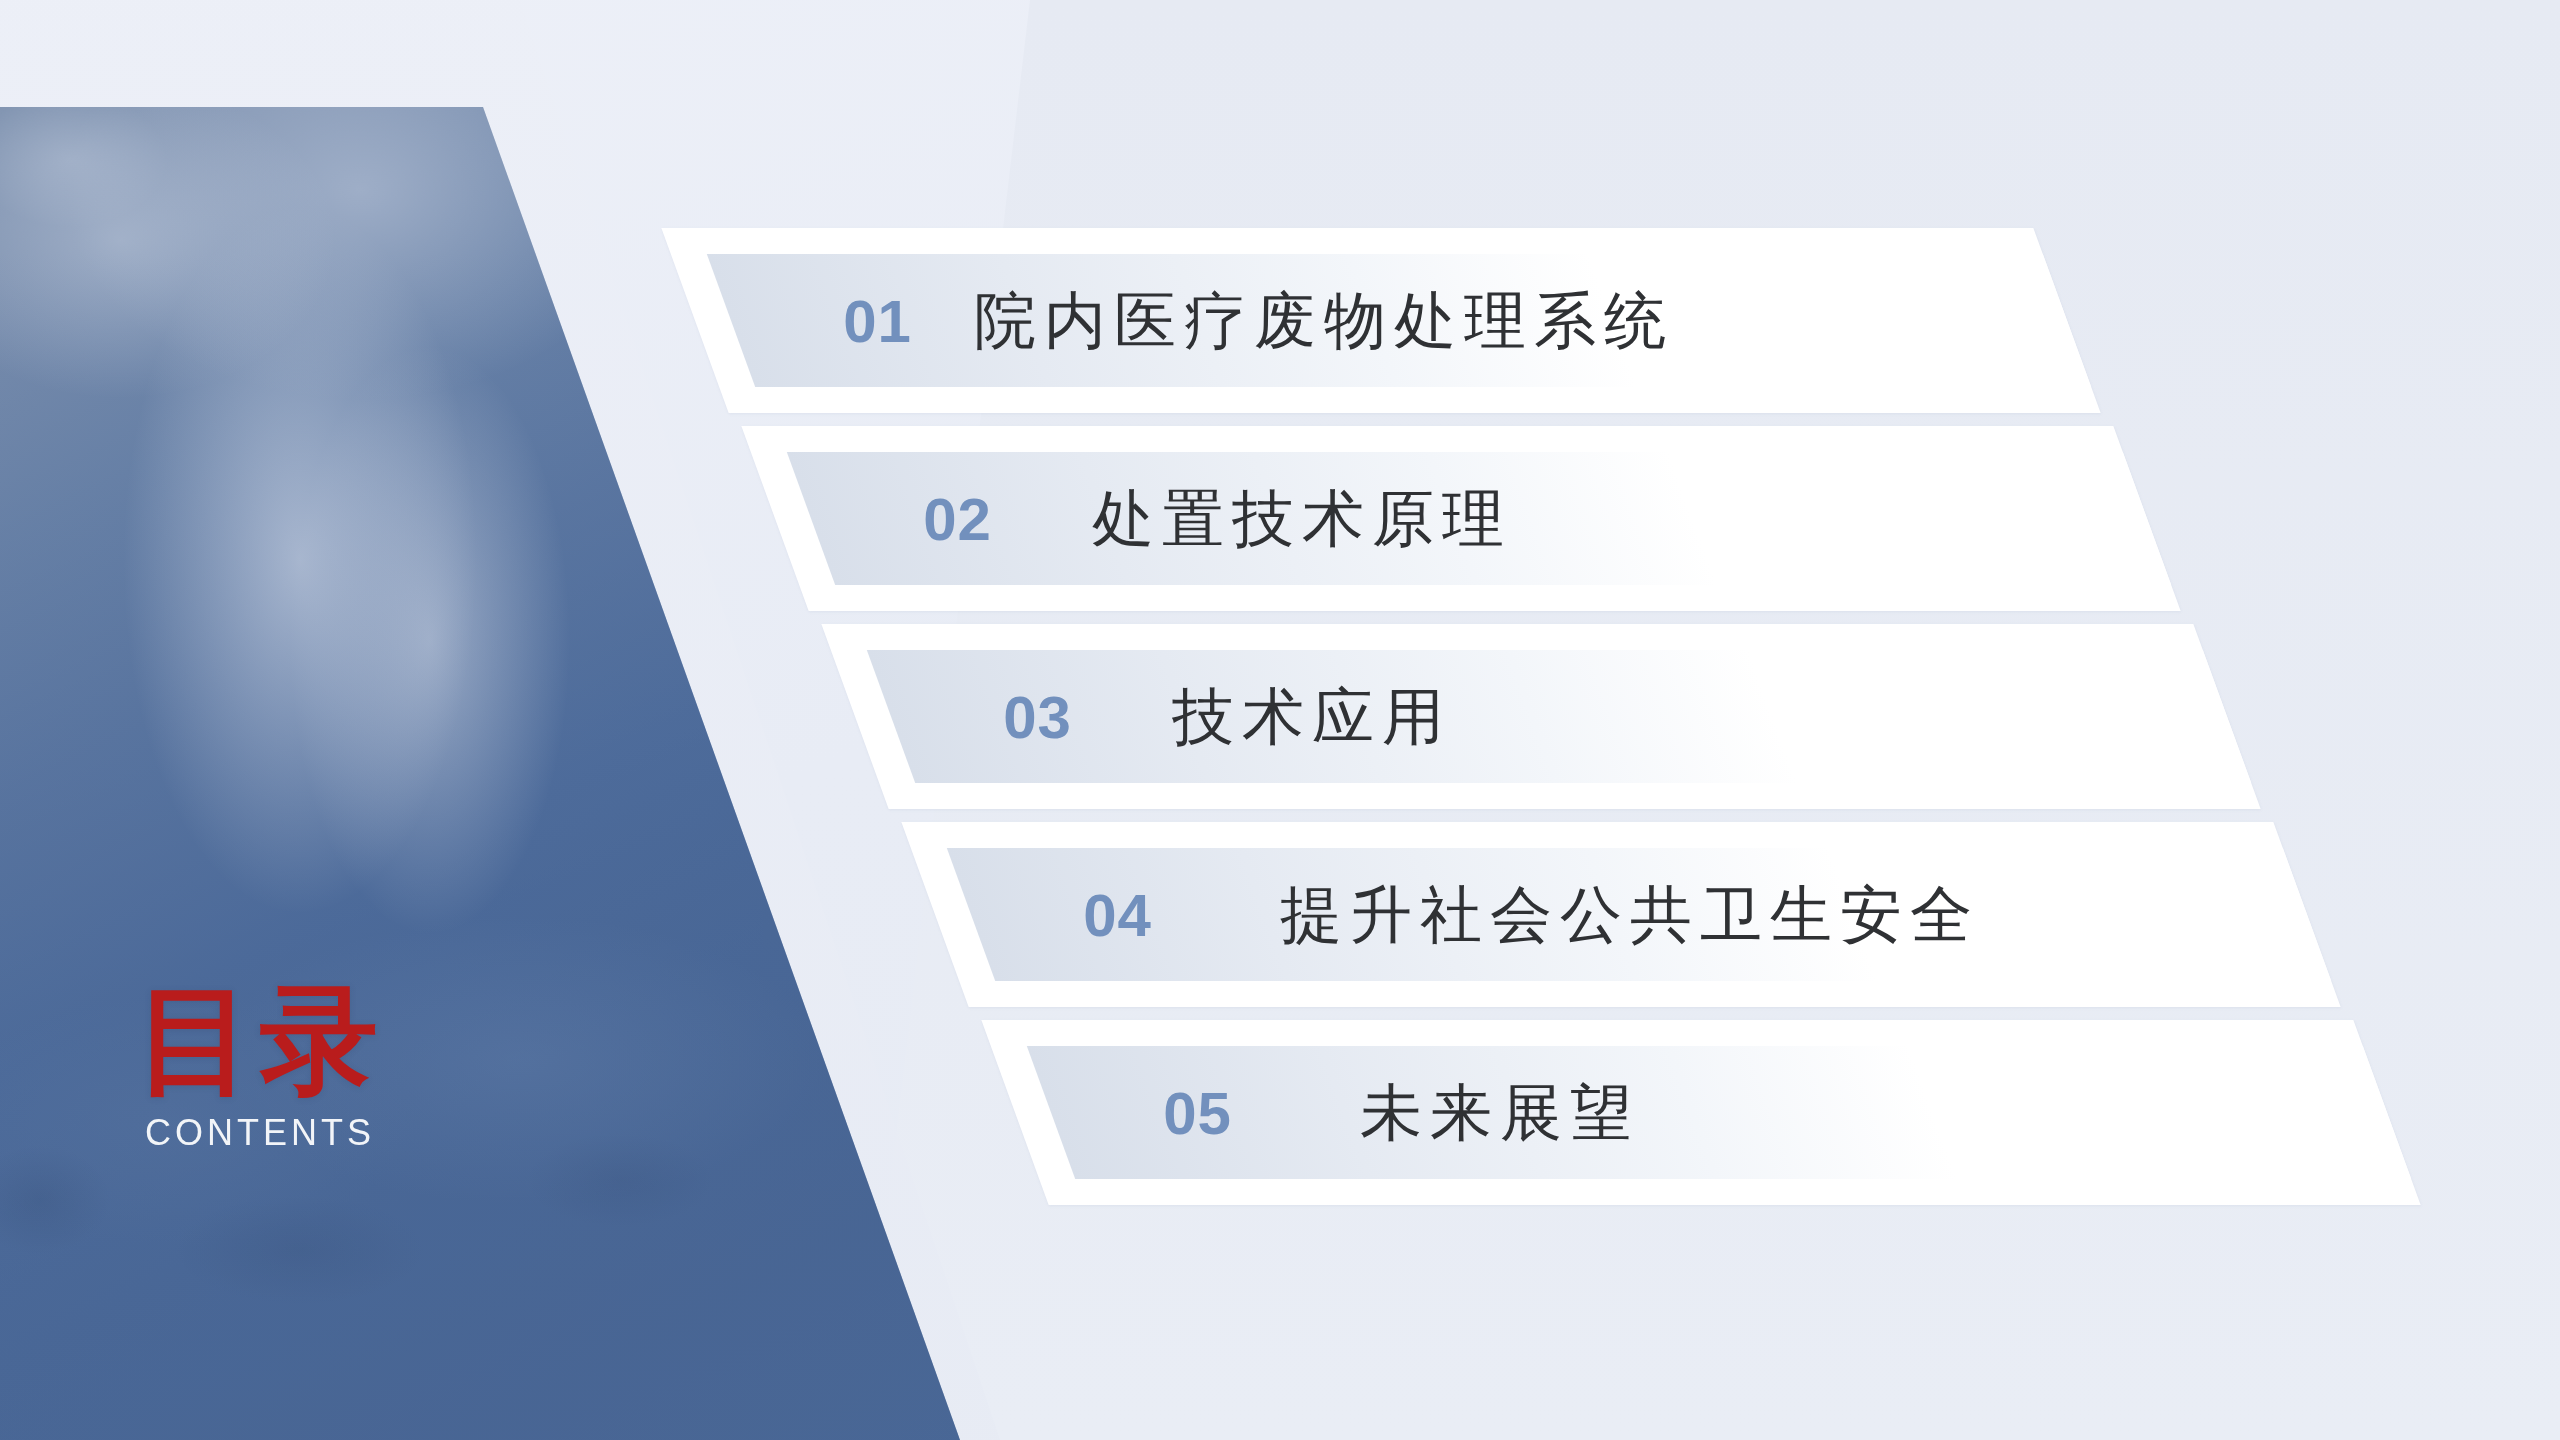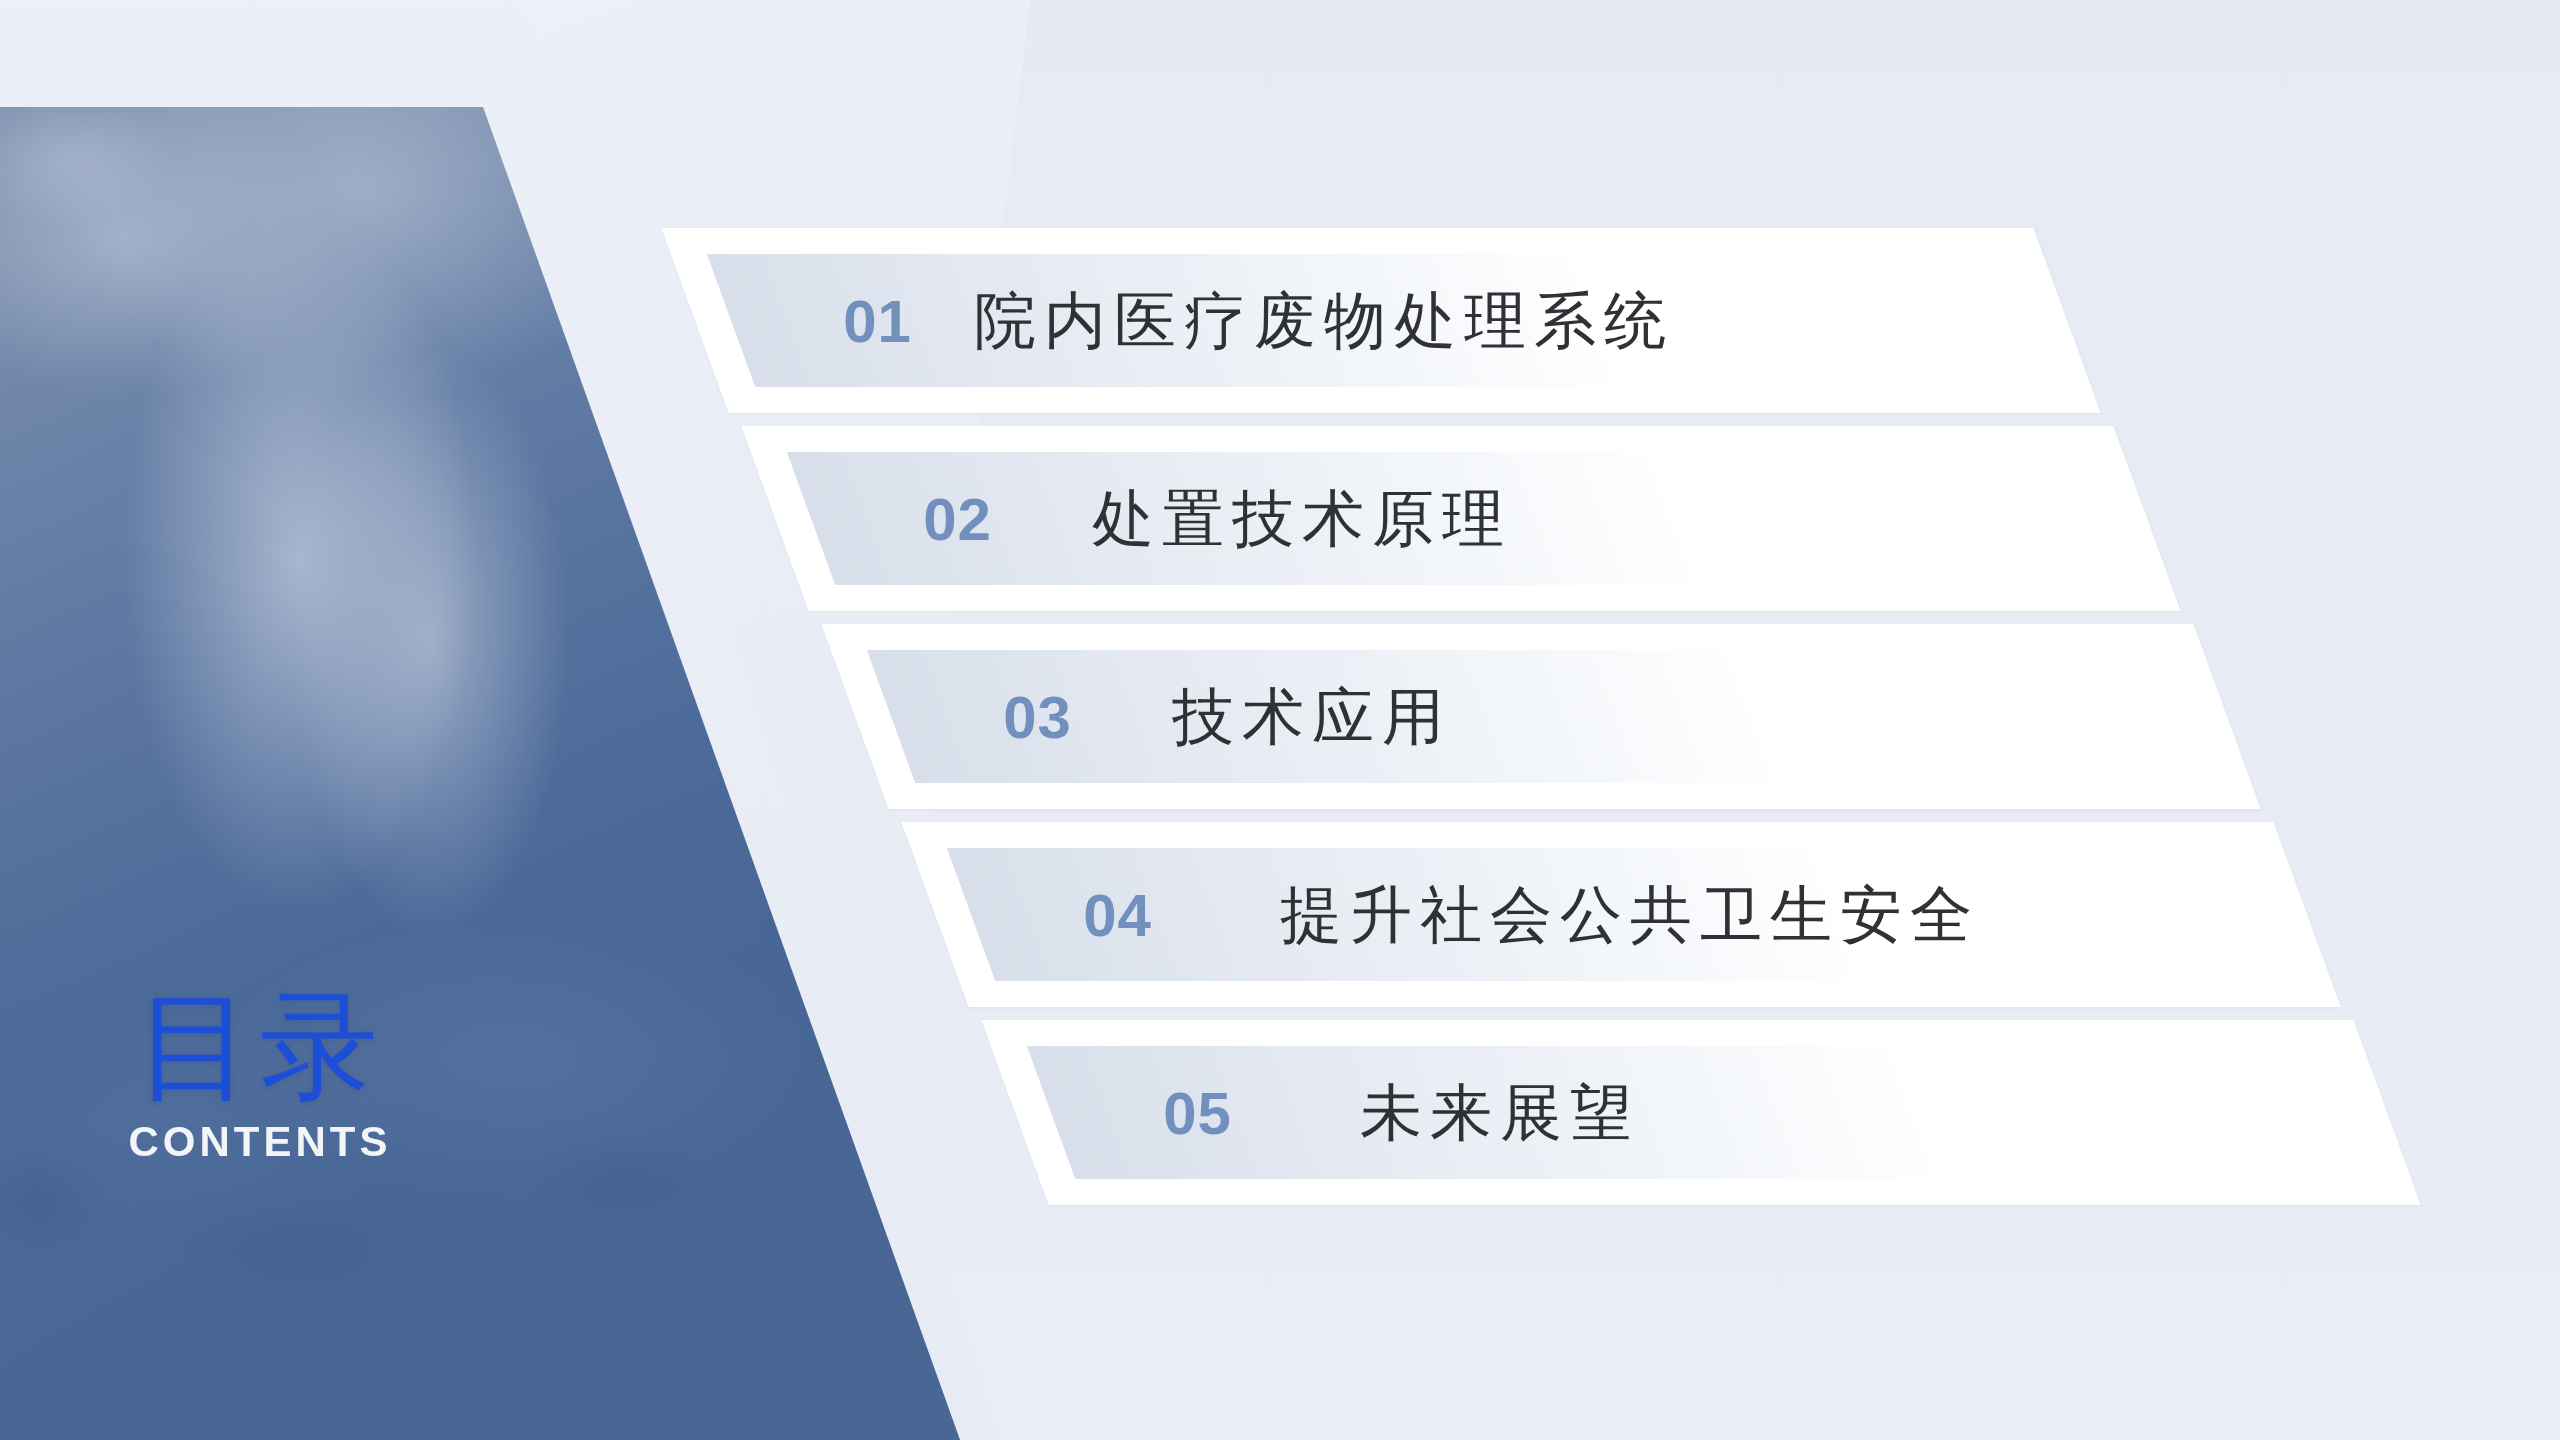--- a/index.html
+++ b/index.html
@@ -98,32 +98,32 @@
     position: absolute;
     left: 0;
     top: 975px;
     width: 520px;
     text-align: center;
     z-index: 6;
   }
   .title-cn {
     font-size: 118px;
     line-height: 1.05;
-    color: #1d4ed8;
+    color: #b91c1c;
     letter-spacing: 6px;
-    font-weight: 400;
-    margin: 10px;
+    font-weight: 700;
+    margin: 4px;
     text-shadow: 0 1px 6px rgba(40,62,100,.18);
   }
   .title-en {
-    font-size: 42px;
+    font-size: 36px;
     line-height: 1.1;
     color: rgba(255,255,255,.93);
     letter-spacing: 4px;
-    font-weight: 700;
+    font-weight: 400;
     margin: 10px 0 0 0;
   }
 
   
   .cards {
     position: absolute;
     left: 0;
     top: 0;
     width: 2560px;
     height: 1440px;

